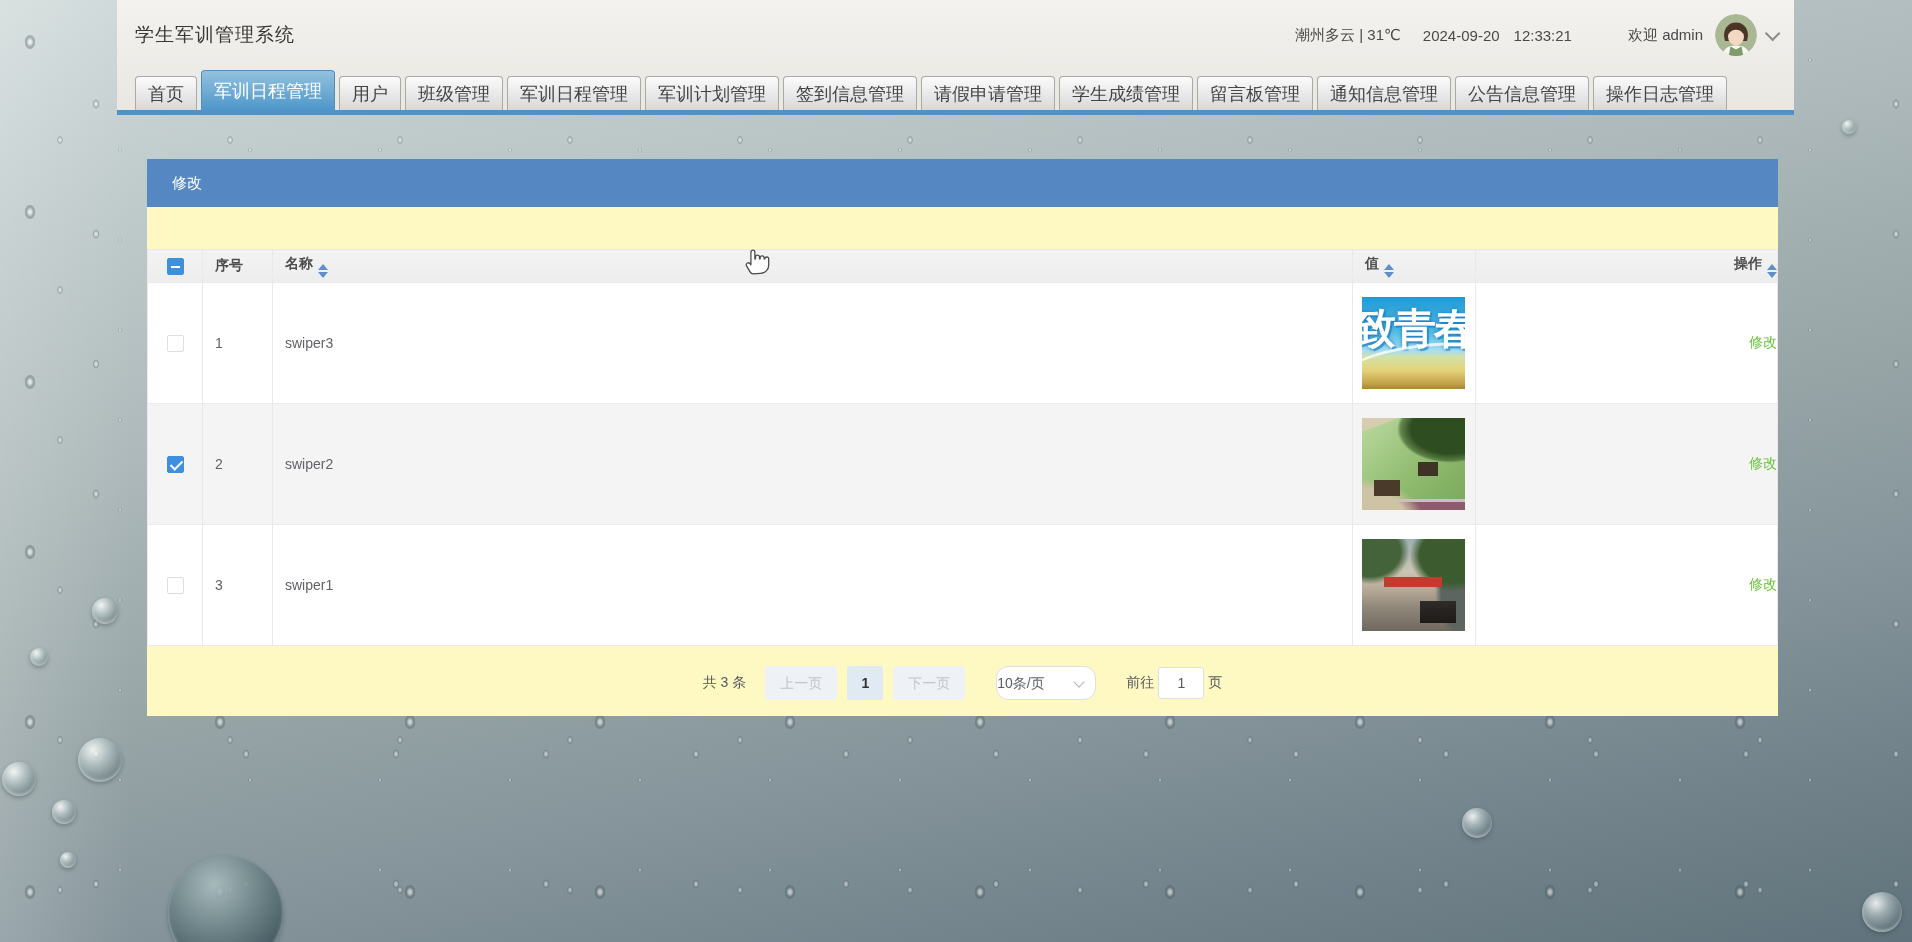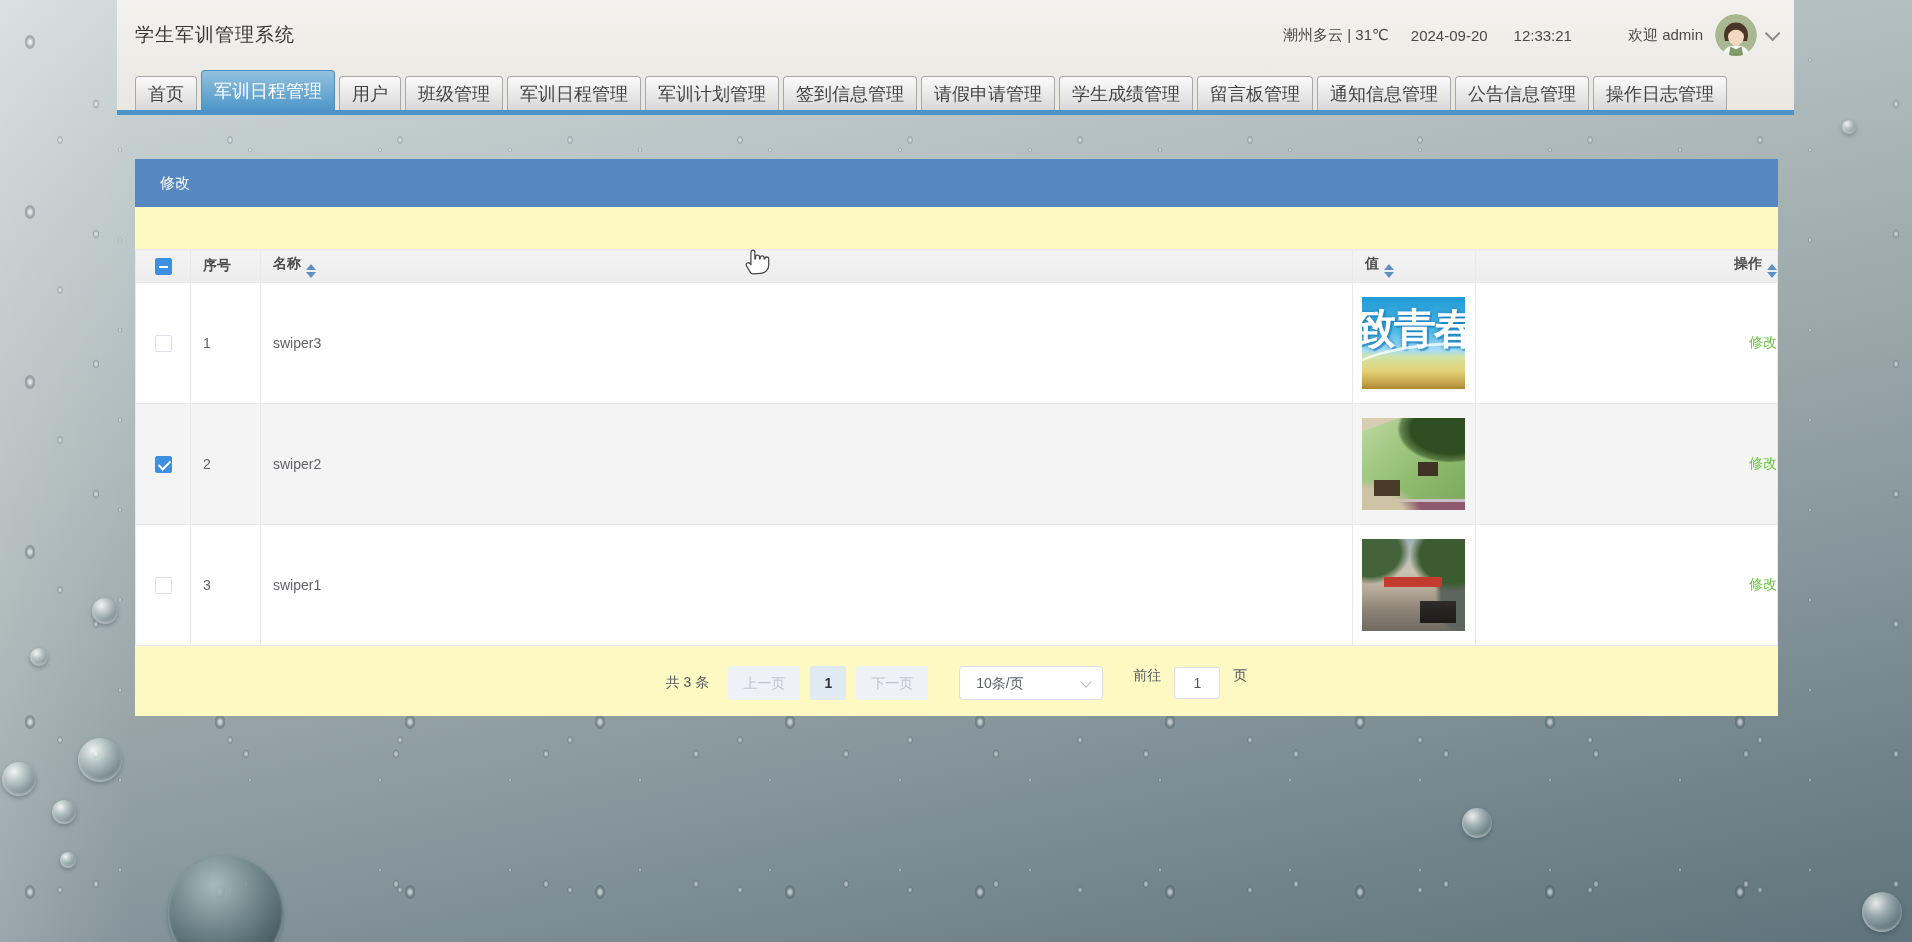--- a/index.html
+++ b/index.html
@@ -24,37 +24,37 @@
   .drop.dark { background: radial-gradient(circle at 40% 25%, rgba(170,190,192,.9), rgba(110,132,136,.85) 40%, rgba(58,80,86,.9) 80%, rgba(40,60,66,.95) 100%); }
 
   
   .app { position:absolute; left:117px; top:0; width:1677px; }
 
   .topbar { background:linear-gradient(#f3f2ee,#e9e7e2); }
   .title-row { height:70px; display:flex; align-items:center; padding:0 18px; }
   .app-title { font-size:19px; color:#383838; letter-spacing:1px; }
   .header-right { margin-left:auto; display:flex; align-items:center; font-size:15px; color:#4a4a4a; }
   .weather { margin-right:22px; }
-  .datetime { display:flex;gap:12px; }
+  .datetime { display:flex; }
   .datetime .t { margin-left:14px; }
   .welcome { margin-left:56px; margin-right:12px; }
   .avatar-wrap { width:42px; height:42px; border-radius:50%; overflow:hidden; cursor:pointer; flex:none; }
   .chevron-down { margin-left:8px; width:11px; height:11px; border-right:2px solid #8b8b8b; border-bottom:2px solid #8b8b8b; transform:rotate(45deg) translateY(-3px); cursor:pointer; }
 
   
   .tabs-row { display:flex; align-items:flex-end; padding-left:18px; gap:4px; }
   .tab { height:34px; line-height:34px; padding:0 12px; font-size:18px; color:#444;
          background:linear-gradient(#fbfbfb,#d8d8d8); border:1px solid #a9a9a9; border-bottom:none;
          border-radius:4px 4px 0 0; cursor:pointer; white-space:nowrap; }
   .tab.active { height:40px; line-height:40px; color:#fff;
          background:linear-gradient(#93c1de,#4e97c9); border-color:#4e8fc0; }
   .tabs-underline { height:5px; background:#4d93c8; }
 
   
-  .panel { margin:44px 16px 0 18px; }
+  .panel { margin:44px 16px 0 30px; }
   .panel-header { height:48px; line-height:48px; background:#5587c2; color:#fff; font-size:15px; padding-left:25px; }
   .panel-body { background:#fef9c3; padding:42px 0 16px 0; }
 
   
   table { width:100%; border-collapse:collapse; font-size:14px; color:#606266; table-layout:fixed; }
   th, td { border:1px solid #e9e9e9; }
   thead th { height:33px; background:linear-gradient(#f3f3f3,#ededed); font-weight:700; color:#4d4d4d; text-align:left; padding-left:12px; }
   th.cb-col, td.cb-col { width:55px; text-align:center; padding-left:0; }
   th.no-col, td.no-col { width:70px; padding-left:12px; }
   th.val-col, td.val-col { width:123px; }
@@ -99,23 +99,23 @@
       radial-gradient(60px 50px at 88% 18%, #3c5c30 0 55%, transparent 72%),
       radial-gradient(55px 45px at 8% 14%, #44633a 0 55%, transparent 72%),
       radial-gradient(40px 70px at 100% 55%, #5c655f 0 60%, transparent 75%),
       linear-gradient(180deg,#9fb0b5 0%,#cbc5b4 35%,#b7a998 55%,#8e8678 75%,#6f695f 100%); }
 
   
   .pagination { margin-top:20px; display:flex; align-items:center; justify-content:center; font-size:14px; color:#55595f; }
   .pg-total { margin-right:14px; }
   .pg-btn { height:34px; line-height:34px; padding:0 15px; background:#eef1f5; color:#c2c6cc; border-radius:3px; margin:0 5px; cursor:pointer; }
   .pg-num { height:34px; line-height:34px; min-width:36px; text-align:center; background:#dfeaf3; color:#2f3338; font-weight:700; border-radius:3px; margin:0 5px; cursor:pointer; }
-  .pg-select { position:relative; width:144px; height:34px; line-height:32px; border:1px solid #dcdfe6; border-radius:4px; background:#fff; margin:0 8px 0 26px; padding-left:16px; color:#5c6066; cursor:pointer; }
+  .pg-select { position:relative; width:100px; height:34px; line-height:32px; border:1px solid #dcdfe6; border-radius:12px; background:#fff; margin:0 8px 0 26px; padding-left:0; color:#5c6066; cursor:pointer; }
   .pg-select .sel-chevron { position:absolute; right:12px; top:11px; width:8px; height:8px; border-right:1.6px solid #b4b7bc; border-bottom:1.6px solid #b4b7bc; transform:rotate(45deg); }
-  .pg-goto { margin-left:22px; display:flex; align-items:flex-start; gap:13px; color:#55595f; }
+  .pg-goto { margin-left:22px; display:flex; align-items:center; gap:4px; color:#55595f; }
   .pg-goto input { width:46px; height:32px; border:1px solid #dcdfe6; border-radius:3px; text-align:center; font-size:14px; color:#55595f; outline:none; background:#fff; }
 
   
   .hand-cursor { position:absolute; left:742px; top:245px; z-index:50; pointer-events:none; }
 </style>
 </head>
 <body>
 
 <div class="rain-bg"></div>
 <div class="drop" style="left:78px;top:738px;width:44px;height:44px;"></div>

